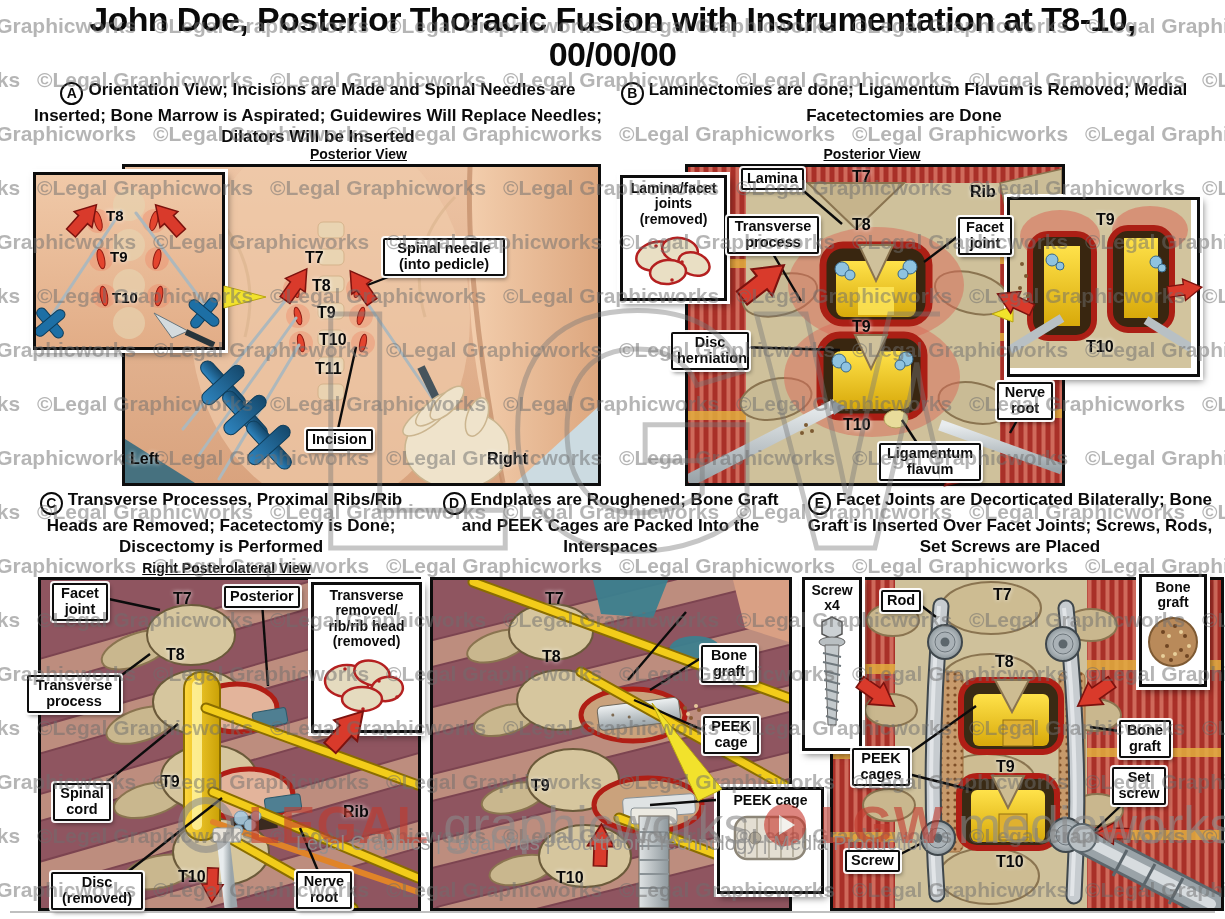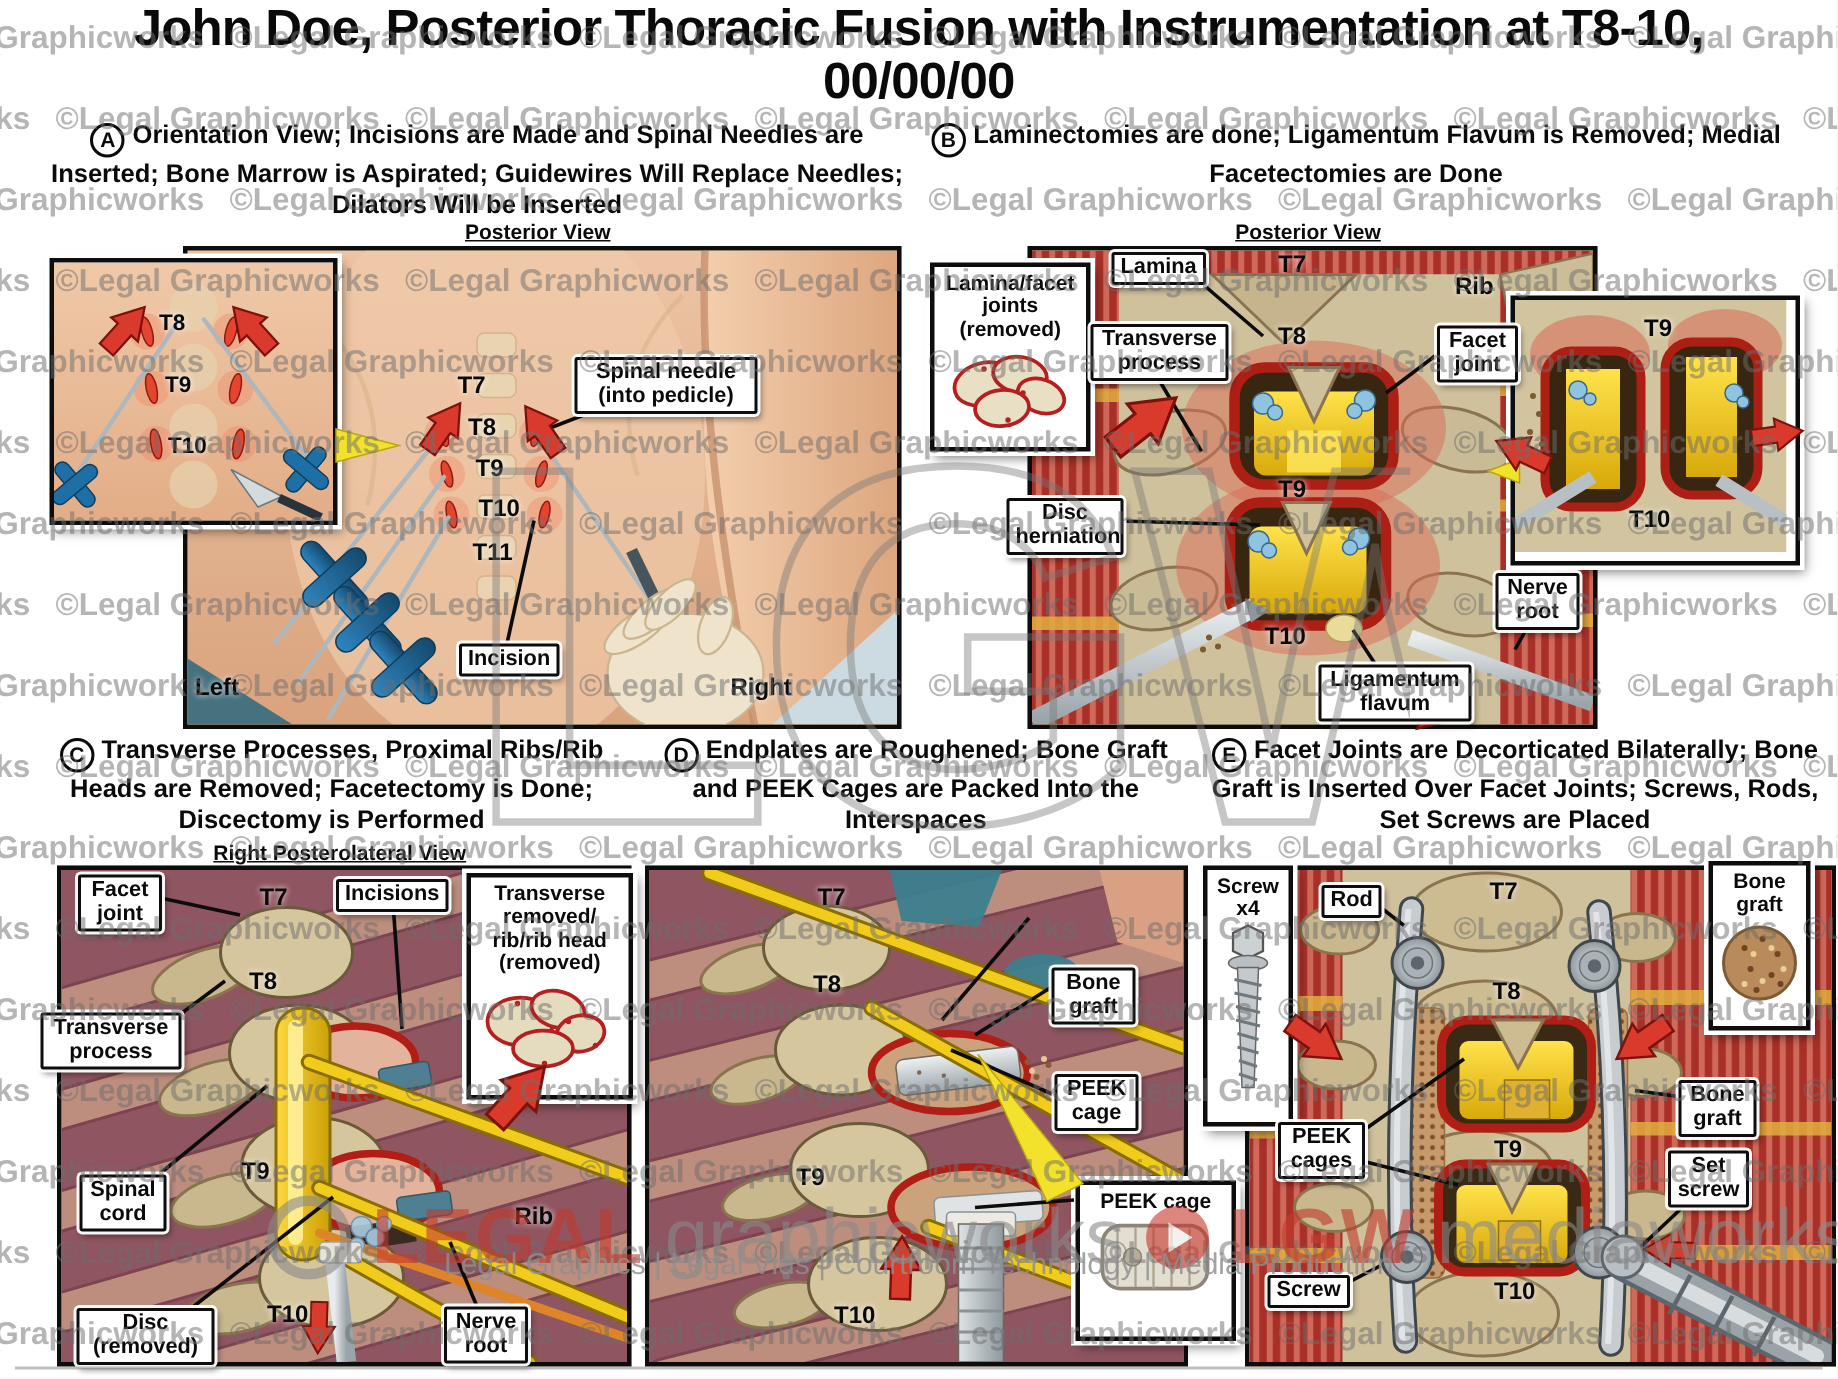--- a/index.html
+++ b/index.html
@@ -762,21 +762,21 @@
   <div class="lbl" style="left:306px;top:429px;">Incision</div>
 
   <div class="lbl" style="left:741px;top:168px;">Lamina</div>
   <div class="lbl" style="left:727px;top:216px;width:80px;">Transverse process</div>
   <div class="lbl" style="left:671px;top:332px;width:66px;">Disc herniation</div>
   <div class="lbl" style="left:958px;top:217px;width:42px;">Facet joint</div>
   <div class="lbl" style="left:997px;top:382px;width:44px;">Nerve root</div>
   <div class="lbl" style="left:879px;top:443px;width:90px;">Ligamentum flavum</div>
 
   <div class="lbl" style="left:52px;top:583px;width:44px;">Facet joint</div>
-  <div class="lbl" style="left:224px;top:586px;">Incisions</div>
+  <div class="lbl" style="left:224px;top:586px;">Posterior</div>
   <div class="lbl" style="left:27px;top:675px;width:82px;">Transverse process</div>
   <div class="lbl" style="left:53px;top:783px;width:46px;">Spinal cord</div>
   <div class="lbl" style="left:51px;top:860px;width:80px;margin-top:12px;">Disc (removed)</div>
   <div class="lbl" style="left:296px;top:871px;width:44px;">Nerve root</div>
 
   <div class="lbl" style="left:701px;top:645px;width:44px;">Bone graft</div>
   <div class="lbl" style="left:703px;top:716px;width:44px;">PEEK cage</div>
 
   <div class="lbl" style="left:881px;top:590px;">Rod</div>
   <div class="lbl" style="left:852px;top:748px;width:46px;">PEEK cages</div>

